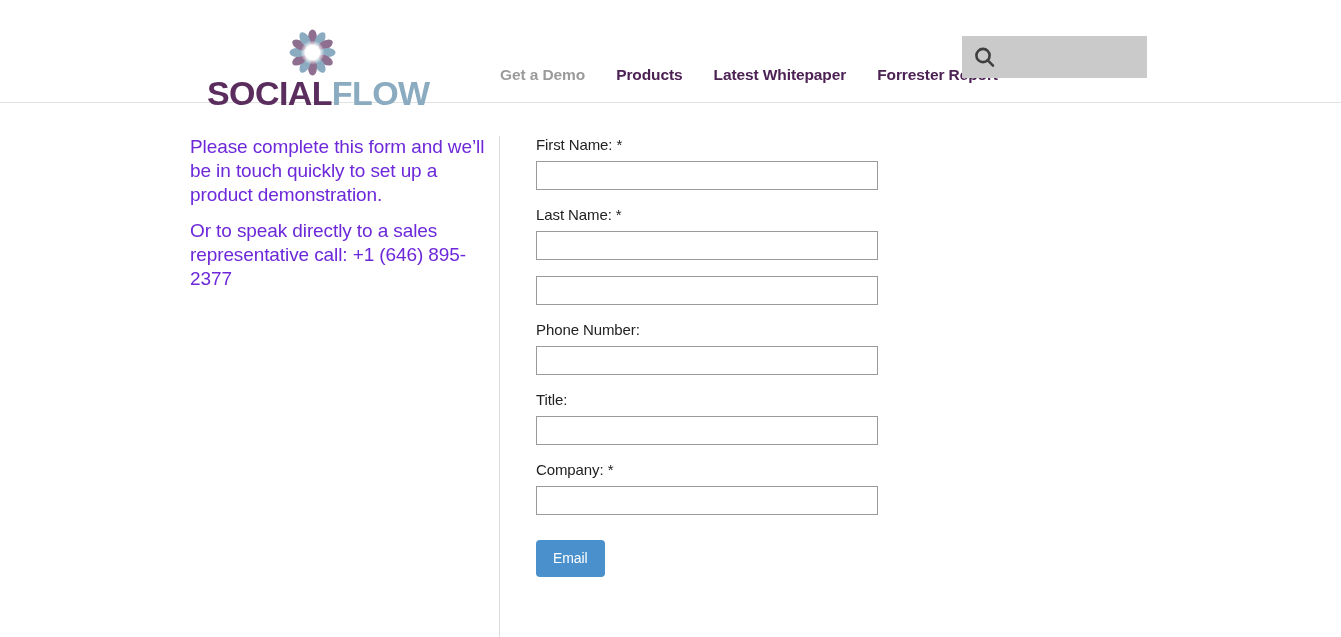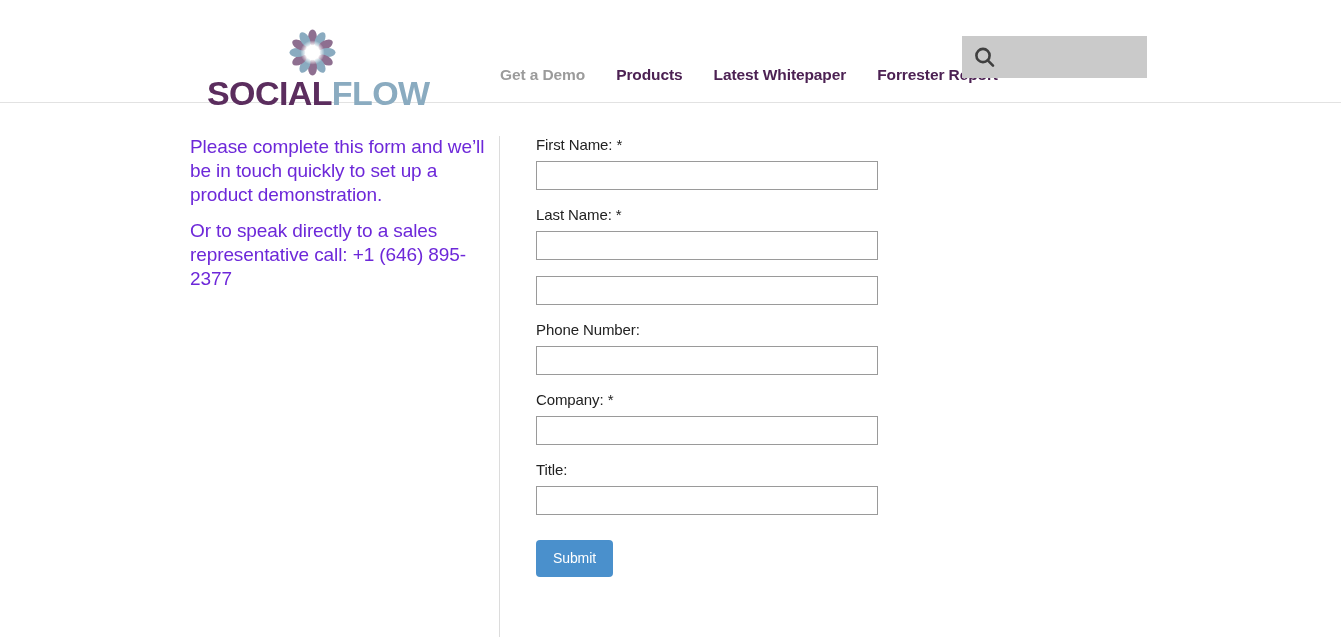--- a/index.html
+++ b/index.html
@@ -343,32 +343,32 @@
     <div class="field">
       <label class="field-label">
         <span>Phone Number:</span>
         <span class="req"></span>
       </label>
       <input type="text" class="field-input" value="" placeholder="" style="">
     </div>
 
     <div class="field">
       <label class="field-label">
+        <span>Title:</span>
+        <span class="req"></span>
+      </label>
+      <input type="text" class="field-input" value="" placeholder="" style="">
+    </div>
+
+    <div class="field">
+      <label class="field-label">
         <span>Company:</span>
         <span class="req">*</span>
       </label>
       <input type="text" class="field-input" value="" placeholder="" style="">
     </div>
 
-    <div class="field">
-      <label class="field-label">
-        <span>Title:</span>
-        <span class="req"></span>
-      </label>
-      <input type="text" class="field-input" value="" placeholder="" style="">
-    </div>
-
     <div class="submit-row">
-      <button type="submit" class="submit-btn">Submit</button>
+      <button type="submit" class="submit-btn">Email</button>
     </div>
 
   </form>
 </div>
 
 </body></html>

